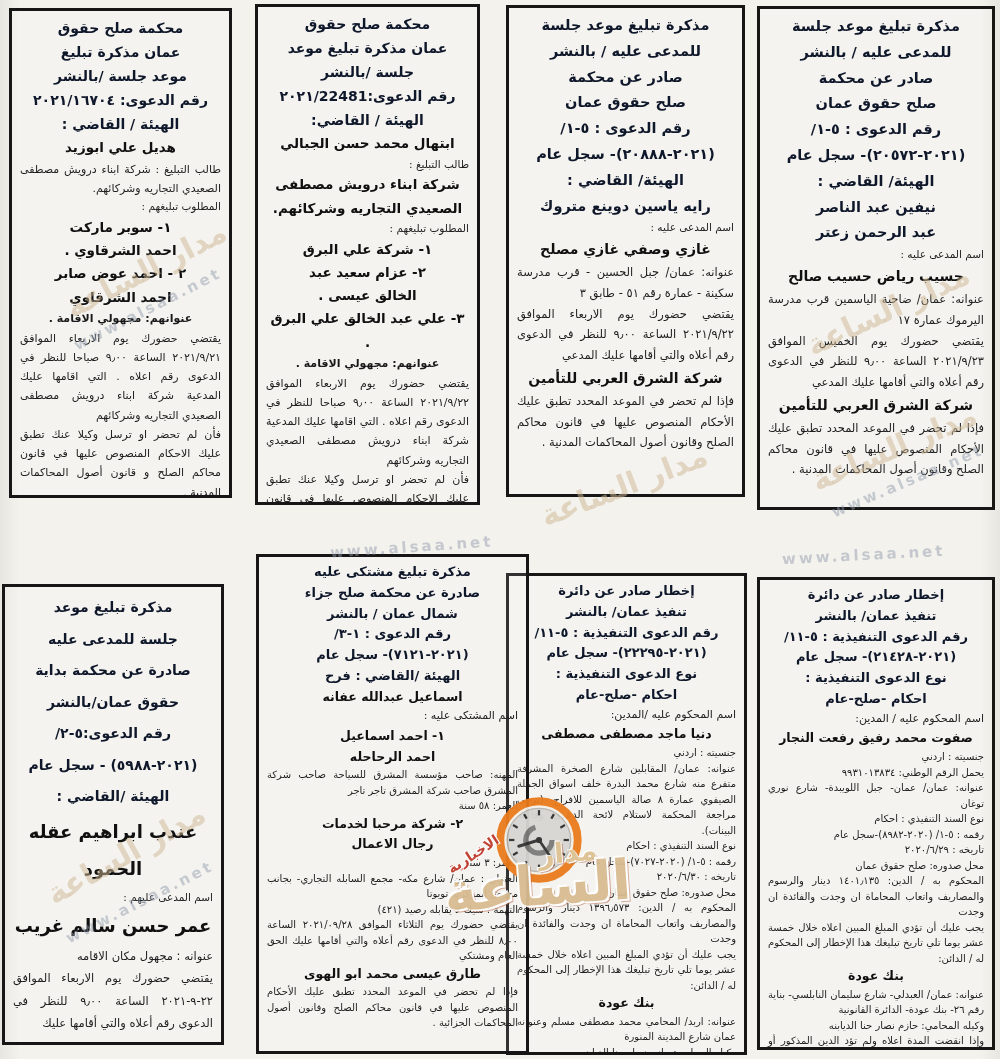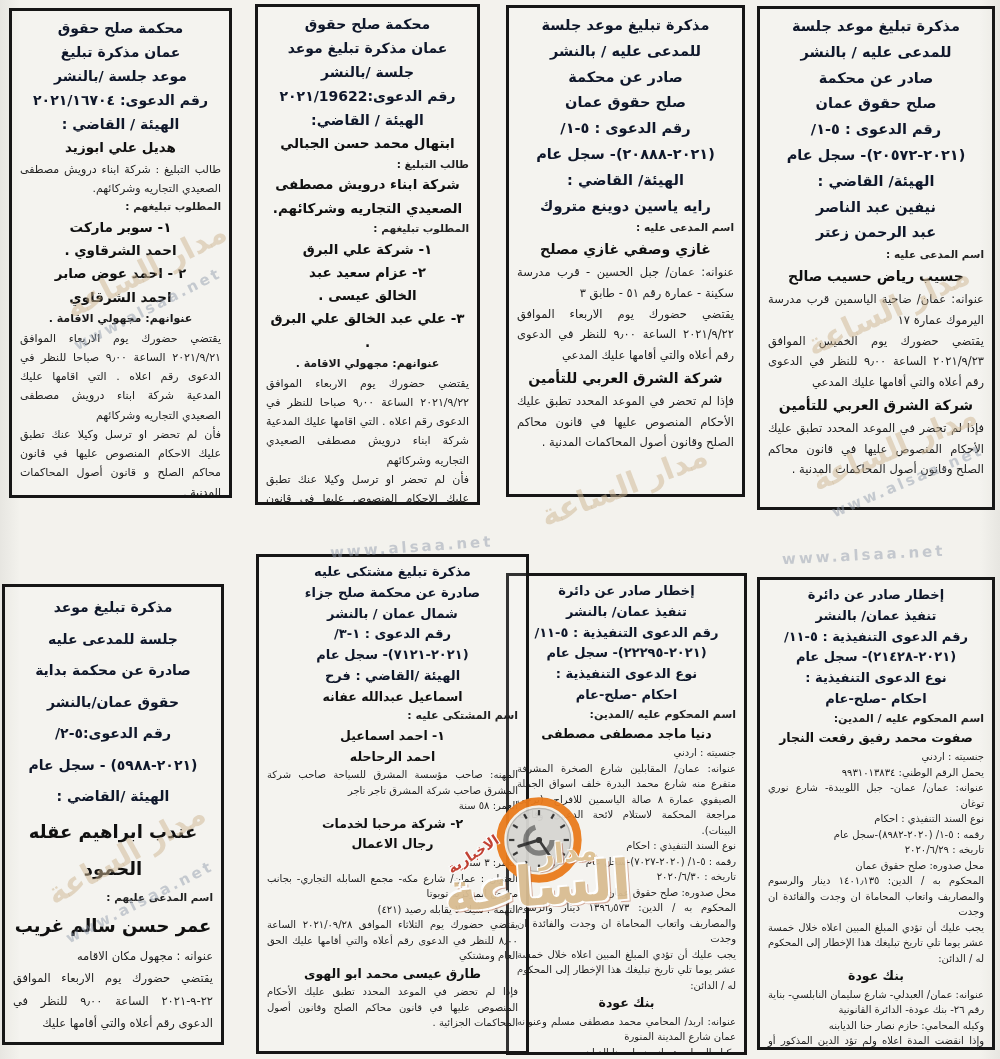--- a/index.html
+++ b/index.html
@@ -10,21 +10,21 @@
     color:#1b1b1b;
   }
   .page{position:absolute;inset:0;}
   .notice{
     position:absolute;border:3px solid #161616;background:rgba(255,255,255,0.12);
     padding:5px 8px;overflow:hidden;direction:rtl;box-sizing:border-box;
   }
   .ln{direction:rtl;}
   .ln.t{font-weight:bold;text-align:center;color:#0f172a;}
   .ln.n{font-weight:bold;text-align:center;color:#101010;}
-  .ln.l{text-align:right;font-weight:bold;color:#222;}
+  .ln.l{text-align:right;font-weight:normal;color:#222;}
   .ln.lc{text-align:center;font-weight:bold;color:#181818;}
   .ln.p{text-align:justify;text-align-last:right;font-weight:normal;color:#1d1d1d;}
 
   
   .loose .t{font-size:14.5px;line-height:1.78;}
   .loose .n{font-size:14px;line-height:1.8;}
   .loose .l{font-size:10.5px;line-height:1.7;}
   .loose .p{font-size:11.5px;line-height:1.8;}
 
   .mid .t{font-size:14px;line-height:1.72;}
@@ -133,21 +133,21 @@
       <div class="ln n">غازي وصفي غازي مصلح</div>
       <div class="ln p">عنوانه: عمان/ جبل الحسين - قرب مدرسة سكينة - عمارة رقم ٥١ - طابق ٣</div>
       <div class="ln p">يقتضي حضورك يوم الاربعاء الموافق ٢٠٢١/٩/٢٢ الساعة ٩٫٠٠ للنظر في الدعوى رقم أعلاه والتي أقامها عليك المدعي</div>
       <div class="ln n">شركة الشرق العربي للتأمين</div>
       <div class="ln p">فإذا لم تحضر في الموعد المحدد تطبق عليك الأحكام المنصوص عليها في قانون محاكم الصلح وقانون أصول المحاكمات المدنية .</div>
     </div>
   <div class="notice mid   b2">
       <div class="ln t">محكمة صلح حقوق</div>
       <div class="ln t">عمان مذكرة تبليغ موعد</div>
       <div class="ln t">جلسة /بالنشر</div>
-      <div class="ln t">رقم الدعوى:٢٠٢١/19622</div>
+      <div class="ln t">رقم الدعوى:٢٠٢١/22481</div>
       <div class="ln t">الهيئة / القاضي:</div>
       <div class="ln n">ابتهال محمد حسن الجبالي</div>
       <div class="ln l">طالب التبليغ :</div>
       <div class="ln n">شركة ابناء درويش مصطفى</div>
       <div class="ln n">الصعيدي التجاريه وشركائهم.</div>
       <div class="ln l">المطلوب تبليغهم :</div>
       <div class="ln n">١- شركة علي البرق</div>
       <div class="ln n">٢- عزام سعيد عبد</div>
       <div class="ln n">الخالق عيسى .</div>
       <div class="ln n">٣- علي عبد الخالق علي البرق .</div>

